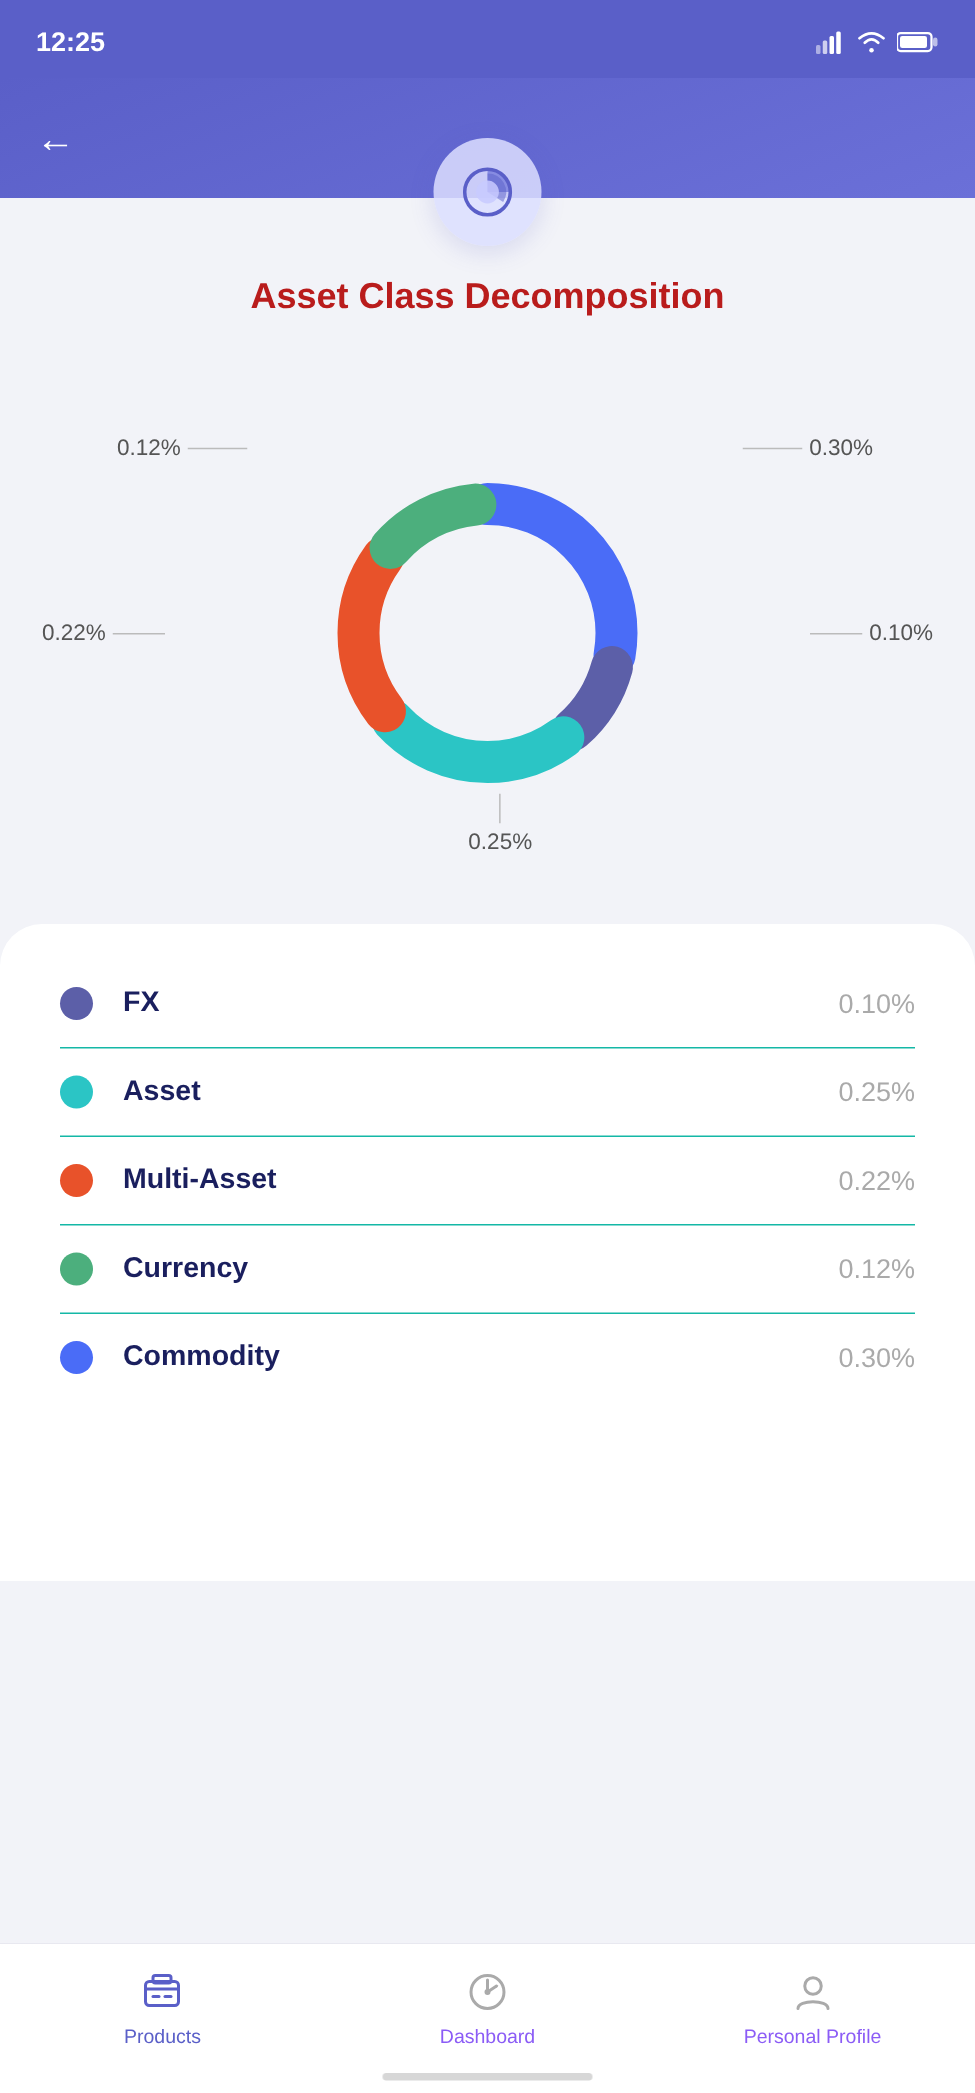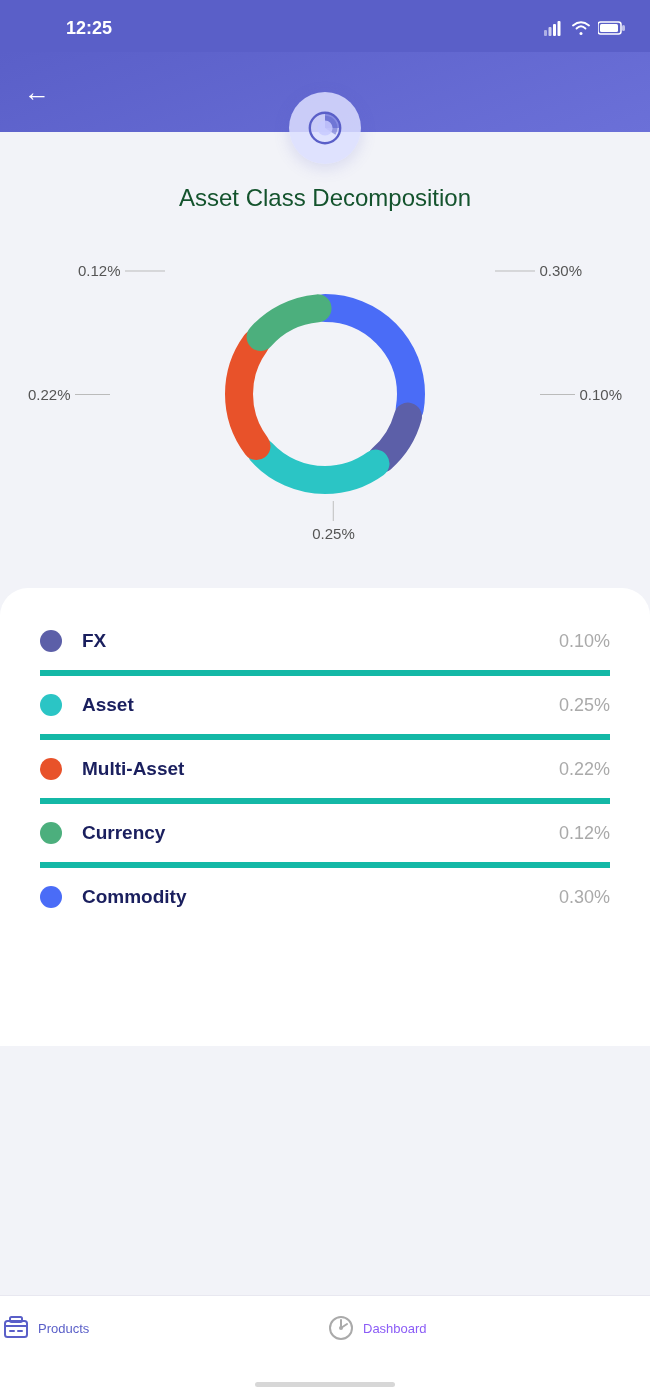--- a/index.html
+++ b/index.html
@@ -18,21 +18,20 @@
       color: white;
       display: flex;
       justify-content: space-between;
       align-items: center;
       padding: 12px 24px 8px;
       height: 52px;
     }
     .status-time {
       font-size: 18px;
       font-weight: 600;
-      margin-left: 42px;
     }
     .status-icons {
       display: flex;
       align-items: center;
       gap: 6px;
     }
 
     
     .header {
       background: linear-gradient(160deg, #5a5fc8 0%, #6b70d8 100%);
@@ -71,23 +70,23 @@
     
     .content {
       background: #f2f3f8;
       padding-top: 52px;
       padding-bottom: 20px;
     }
 
     .page-title {
       text-align: center;
       font-size: 24px;
-      font-weight: 400;
-      color: #14532d;
-      margin-bottom: 12px;
+      font-weight: 700;
+      color: #b91c1c;
+      margin-bottom: 40px;
       padding: 0 24px;
     }
 
     
     .chart-area {
       position: relative;
       display: flex;
       align-items: center;
       justify-content: center;
       height: 340px;
@@ -97,21 +96,21 @@
     .donut-svg {
       width: 260px;
       height: 260px;
     }
 
     .legend-item {
       display: flex;
       align-items: center;
       justify-content: space-between;
       padding: 18px 0;
-      border-bottom: 6px solid #14b8a6;
+      border-bottom: 1px solid #14b8a6;
     }
     .legend-item:last-child {
       border-bottom: none;
       gap: 36px;
     }
     .legend-left {
       display: flex;
       align-items: center;
       gap: 20px;
     }
@@ -141,20 +140,21 @@
       background: white;
       display: flex;
       border-top: 1px solid #e8e8f0;
       height: 100px;
       align-items: flex-start;
       padding-top: 12px;
     }
     .nav-item {
       flex: 1;
       display: flex;
+      flex-direction: column;
       align-items: center;
       gap: 6px;
       cursor: pointer;
       padding-top: 4px;
     }
     .nav-icon {
       width: 32px;
       height: 32px;
       display: flex;
       align-items: center;
@@ -345,16 +345,25 @@
       <svg width="30" height="30" viewBox="0 0 30 30" fill="none">
         <circle cx="15" cy="15" r="11" stroke="#aaa" stroke-width="2"></circle>
         <path d="M15 15 L15 7" stroke="#aaa" stroke-width="2" stroke-linecap="round"></path>
         <path d="M15 15 L21 11" stroke="#aaa" stroke-width="2" stroke-linecap="round"></path>
         <circle cx="15" cy="15" r="2" fill="#aaa"></circle>
       </svg>
     </div>
     <span class="nav-label">Dashboard</span>
   </div>
 
+  <div class="nav-item">
+    <div class="nav-icon">
+      <svg width="30" height="30" viewBox="0 0 30 30" fill="none">
+        <circle cx="15" cy="11" r="5.5" stroke="#aaa" stroke-width="2"></circle>
+        <path d="M5 26 C5 20 25 20 25 26" stroke="#aaa" stroke-width="2" fill="none" stroke-linecap="round"></path>
+      </svg>
+    </div>
+    <span class="nav-label">Personal Profile</span>
+  </div>
 
 </div>
 
 <div class="home-indicator"></div>
 
 </body></html>

